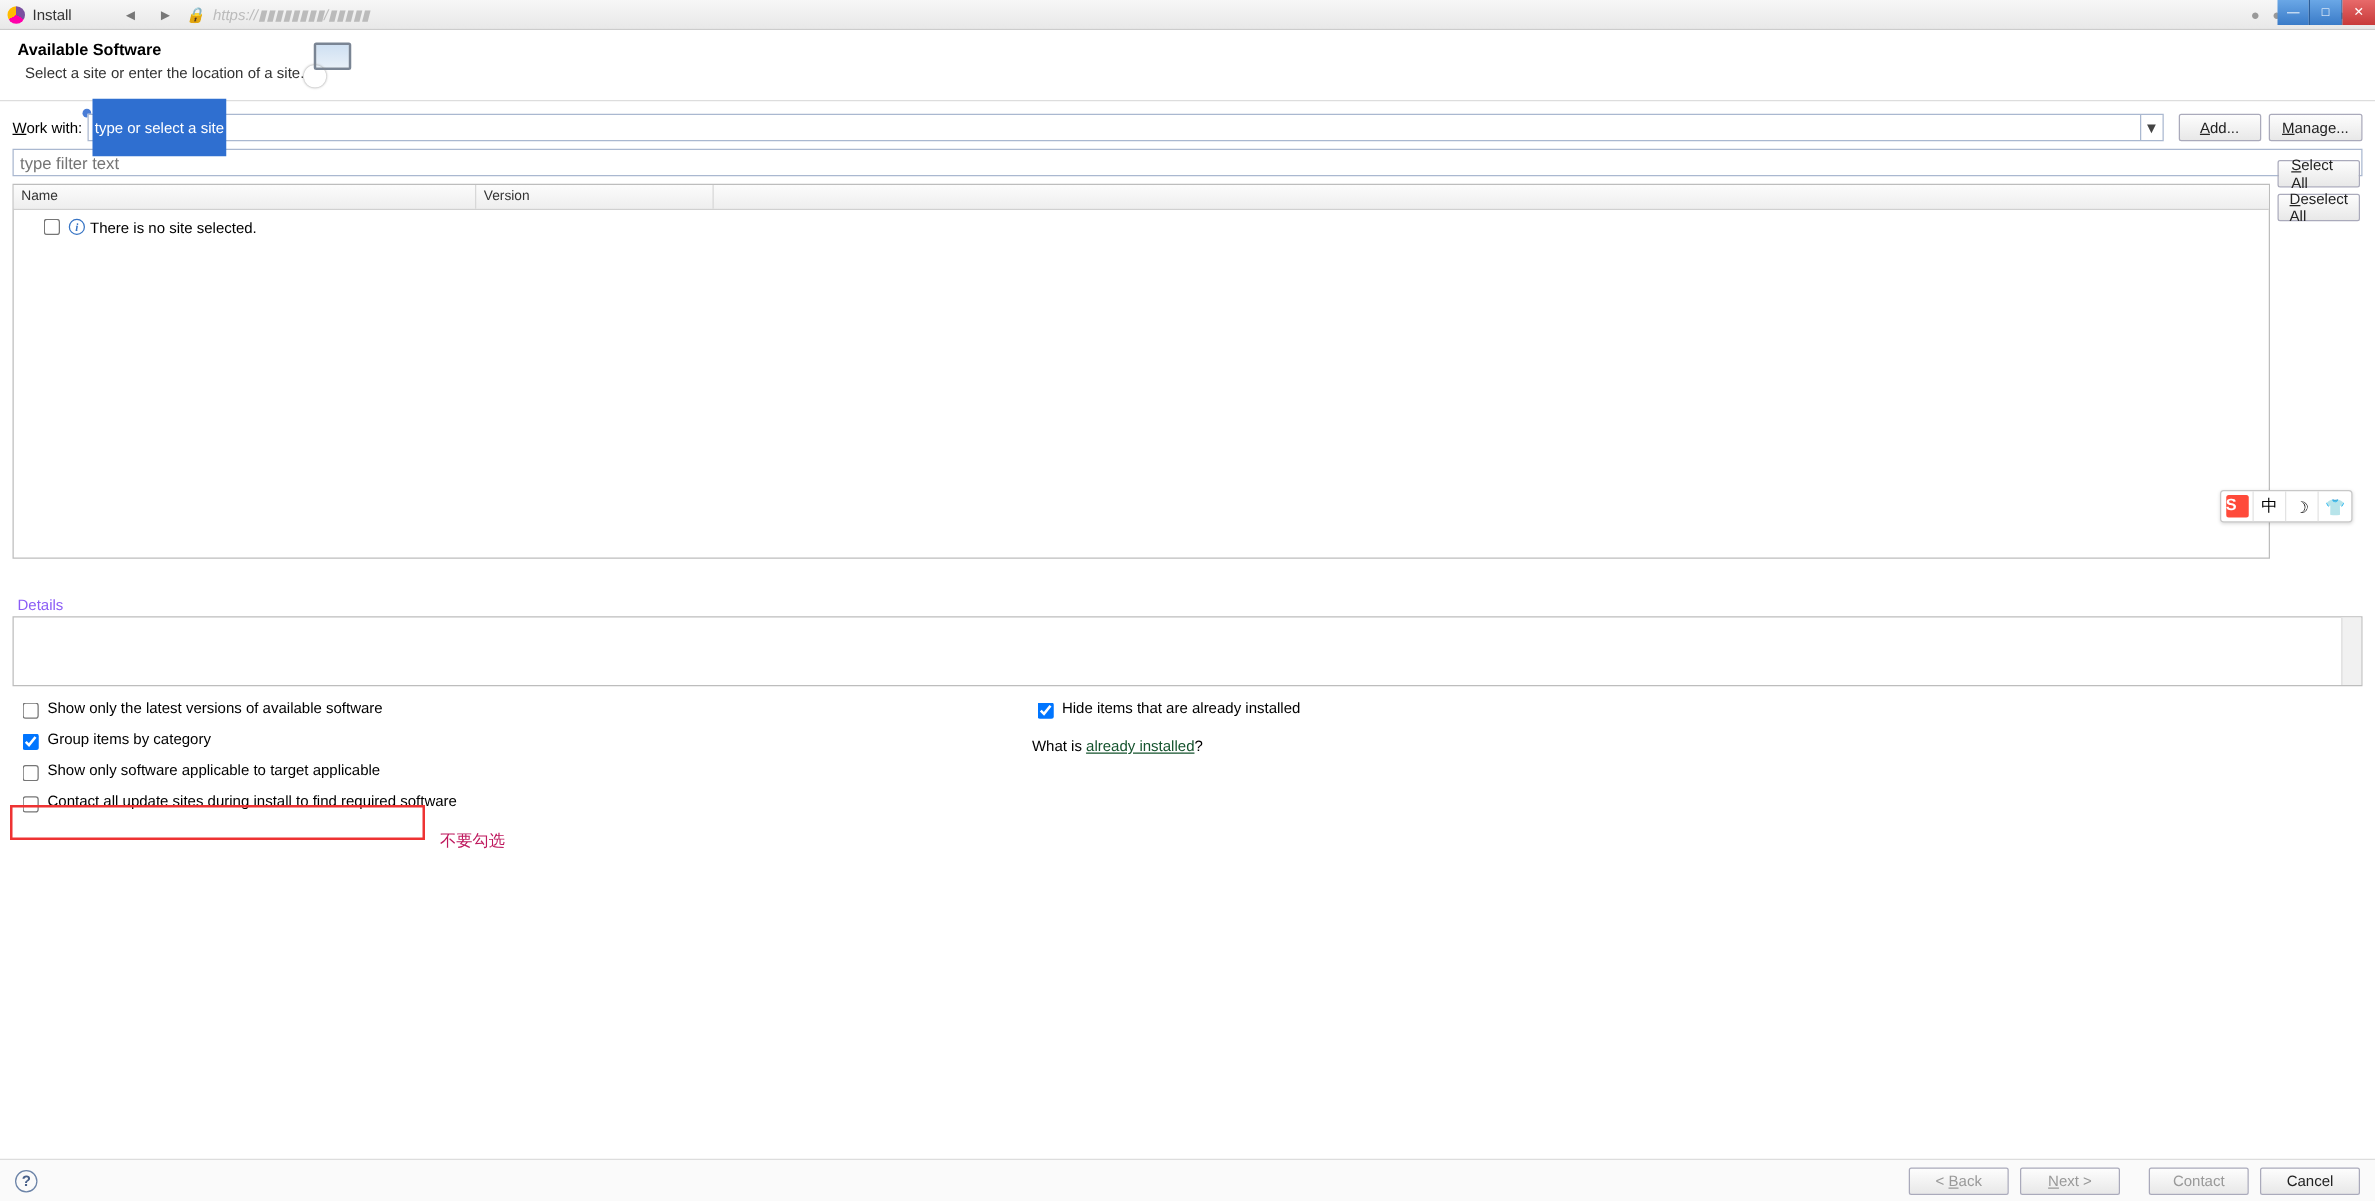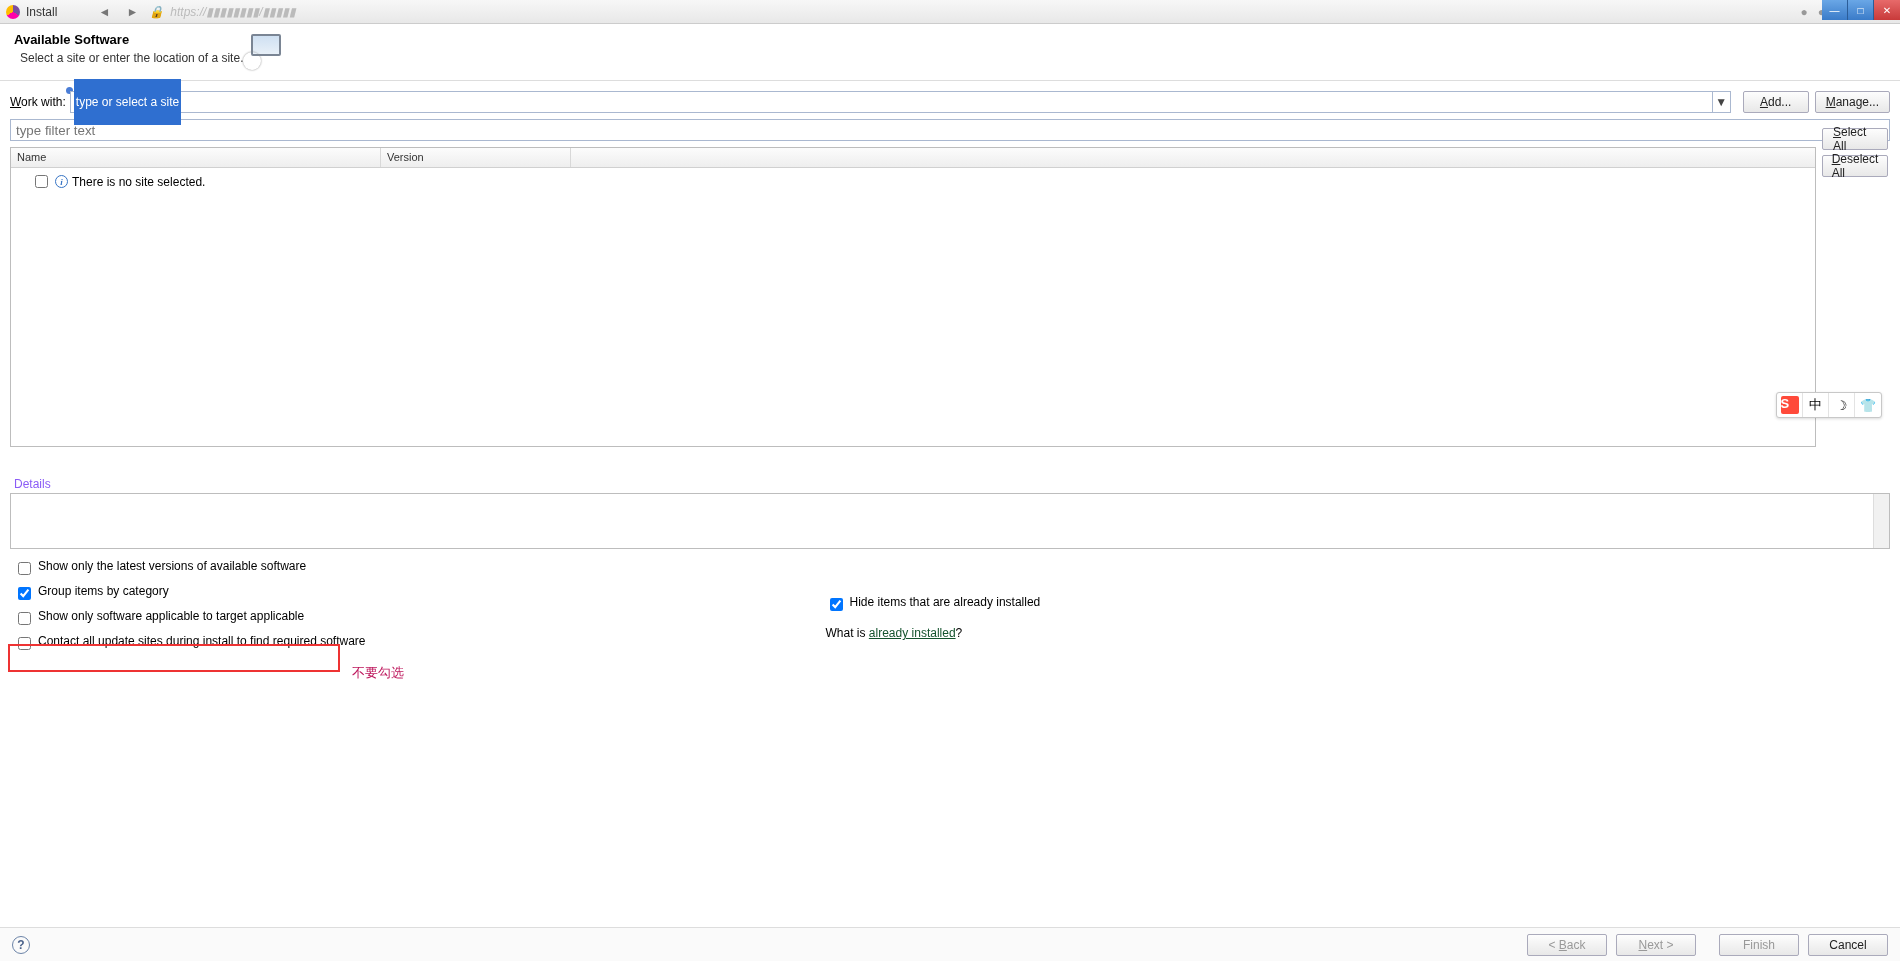--- a/index.html
+++ b/index.html
@@ -188,21 +188,21 @@
     </label>
     <label class="chk">
       <input type="checkbox" style="">
       <span>Show only software applicable to target applicable</span>
     </label>
     <label class="chk">
       <input type="checkbox" style="">
       <span>Contact all update sites during install to find required software</span>
     </label>
   </div>
-  <div class="col" style="margin-left:300px;margin-top:36px;">
+  <div class="col" style="margin-left:300px;">
     <label class="chk">
       <input type="checkbox" checked="" style="">
       <span>Hide items that are already installed</span>
     </label>
     <div class="whatis">
       <span>What is </span><a href="#">already installed</a><span>?</span>
     </div>
   </div>
 </div>
 
@@ -221,15 +221,15 @@
 <div class="bottombar">
   <div class="helpico">?</div>
   <div class="spacer"></div>
   <div class="btn disabled">
       <span>&lt; <u class="accel">B</u>ack</span>
     </div>
   <div class="btn disabled">
       <span><u class="accel">N</u>ext &gt;</span>
     </div>
   <div style="width:14px"></div>
-  <div class="btn disabled">Finish</div>
+  <div class="btn disabled">Contact</div>
   <div class="btn">Cancel</div>
 </div>
 
 </body></html>

